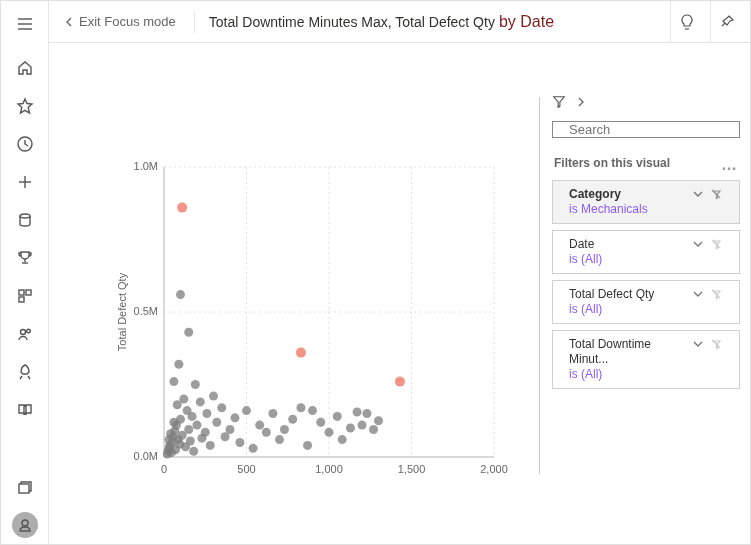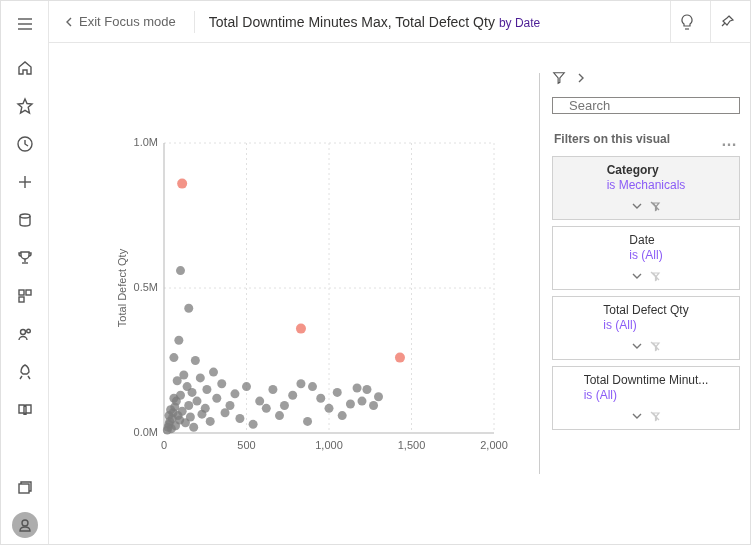--- a/index.html
+++ b/index.html
@@ -4,40 +4,40 @@
 <style>
   * { box-sizing: border-box; margin: 0; padding: 0; font-family: "Segoe UI", Arial, sans-serif; }
   html, body { width: 751px; height: 545px; overflow: hidden; background: #ffffff; }
   .app { display: flex; width: 100%; height: 100%; border: 1px solid #e0e0e0; }
   .leftrail { width: 48px; height: 100%; border-right: 1px solid #e6e6e6; display: flex; flex-direction: column; align-items: center; padding-top: 4px; }
   .leftrail .rail-btn { width: 40px; height: 38px; display: flex; align-items: center; justify-content: center; color: #555; margin-bottom: 0px; cursor: pointer; }
   .leftrail .rail-btn.hamburger { margin-bottom: 6px; }
   .leftrail .spacer { flex: 1; }
   .leftrail .rail-btn svg { stroke: #555; fill: none; stroke-width: 1.4; }
   .avatar-circle { width: 26px; height: 26px; background: #ADADAD; border-radius: 50%; display:flex; align-items:center; justify-content:center; }
-  .main { flex: 1; display: flex; flex-direction: column; }
+  .main { flex: 1; display: flex; flex-direction: column; gap: 24px; }
   .header { height: 42px; border-bottom: 1px solid #e6e6e6; display: flex; align-items: center; padding: 0 8px; gap: 8px; }
   .exit-focus { display: flex; align-items: center; gap: 4px; color: #666; font-size: 13px; padding: 4px 6px; cursor:pointer; border-radius:2px; }
   .title { font-size: 14px; color: #323130; display:flex; align-items:baseline; gap:4px; }
-  .title-secondary { color: #4c1d95; font-size: 12px; }
+  .title-secondary { color: #7f1d1d; font-size: 16px; }
   .title-divider { width:1px; height:22px; background:#e6e6e6; margin: 0 6px 0 4px; }
   .header-spacer { flex:1; }
   .header-icon { width: 32px; height: 32px; display:flex; align-items:center; justify-content:center; color:#555; cursor:pointer; }
   .header-icon.divider-left { border-left:1px solid #e6e6e6; height:100%; }
   .content { flex: 1; display: flex; }
   .chart-area { flex: 1; position: relative; }
   .chart-svg { position:absolute; inset:0; }
   .filter-sep { width:1px; background:#ccc; margin: 30px 0 70px 0; }
   .filter-pane { width: 210px; padding: 8px 10px 0 12px; display:flex; flex-direction:column; }
   .filter-header { display:flex; align-items:center; gap:8px; padding: 20px 0 12px 0; }
   .filter-header .label { font-size: 16px; color:#323130; flex:1; }
   .search-box { border:1px solid #8a8886; height:17px; display:flex; align-items:center; padding:0 8px; gap:8px; margin-bottom:14px; }
   .search-box input { border:none; outline:none; flex:1; font-size:13px; color:#333; background:transparent; }
   .filter-section-title-row { display:flex; align-items:flex-start; justify-content:space-between; padding: 4px 2px 6px 2px; color:#666; font-size:12px;font-weight:bold; }
-  .filter-card { border:1px solid #d0d0d0; padding:6px 8px; margin-bottom:6px; display:flex; align-items:center; gap:6px; font-size:12px; color:#333; background:#fff;flex-direction:column; }
+  .filter-card { border:1px solid #d0d0d0; padding:6px 16px; margin-bottom:6px; display:flex; align-items:flex-start; gap:6px; font-size:12px; color:#333; background:#fff; }
   .filter-card.active { background:#f3f3f3; }
   .filter-card .text { flex:1; line-height:1.25; }
   .filter-card .name { color:#333; }
   .filter-card.active .name { font-weight:600; }
   .filter-card .val { color:#8b5cf6; }
   .filter-card .icons { display:flex; gap:4px; color:#888; }
   .mini-icon { width:14px; height:14px; display:inline-flex; align-items:center; justify-content:center; }
   .ellipsis-btn { font-size:16px; color:#999; letter-spacing:1px; }
 </style>
 </head>

